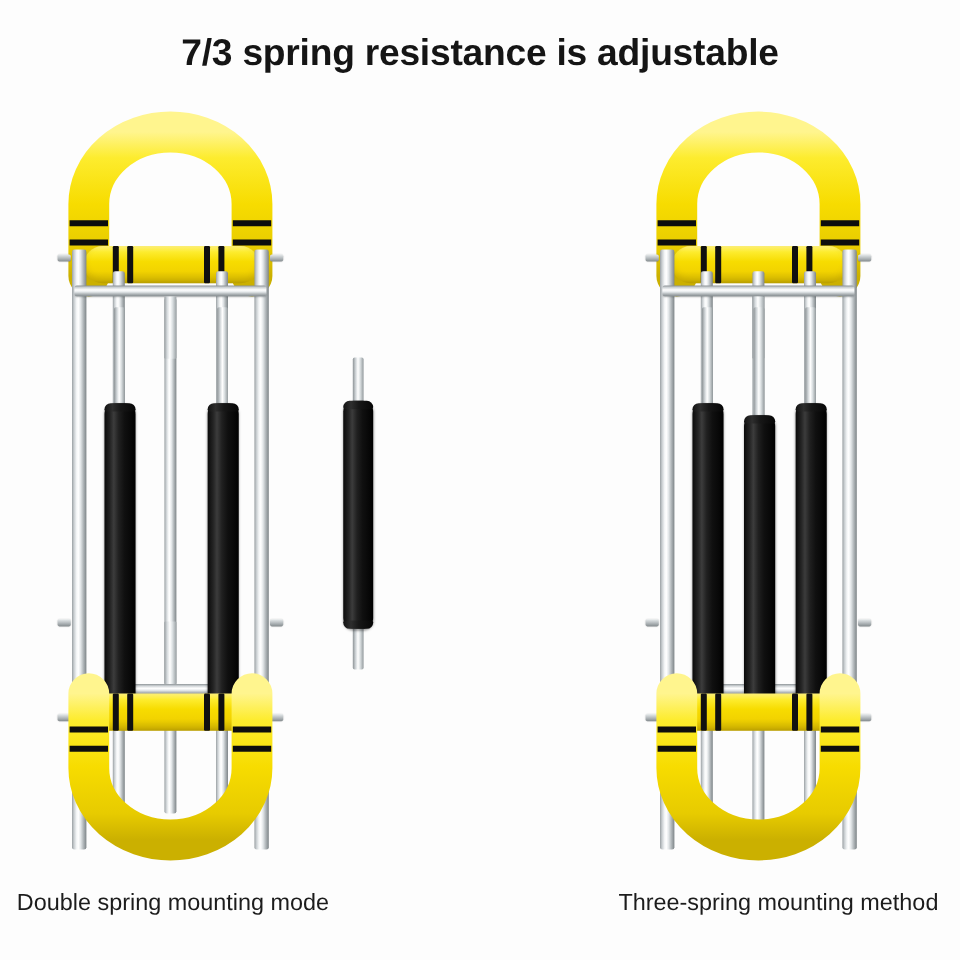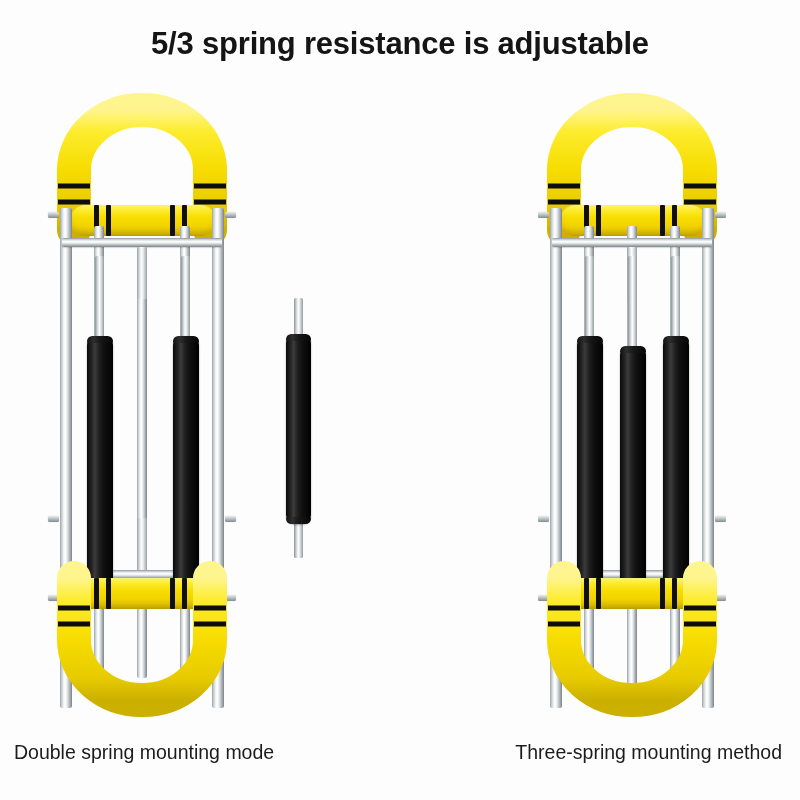--- a/index.html
+++ b/index.html
@@ -144,21 +144,21 @@
   }
 
   
   .loose-spring { position: absolute; left: 286px; top: 298px; }
 </style>
 </head>
 <body>
 
 <div class="page">
 
-  <div class="title">5/3 spring resistance is adjustable</div>
+  <div class="title">7/3 spring resistance is adjustable</div>
 
   <div class="device device-left">
 
     <div class="arch" style="left:14px; top:0px;">
       <svg width="172" height="122" viewBox="0 0 172 122">
         <defs>
           <linearGradient id="ylA" x1="0" y1="0" x2="0" y2="1">
             <stop offset="0%" stop-color="#fff58e"></stop>
             <stop offset="18%" stop-color="#fdec2e"></stop>
             <stop offset="50%" stop-color="#f7dc00"></stop>

